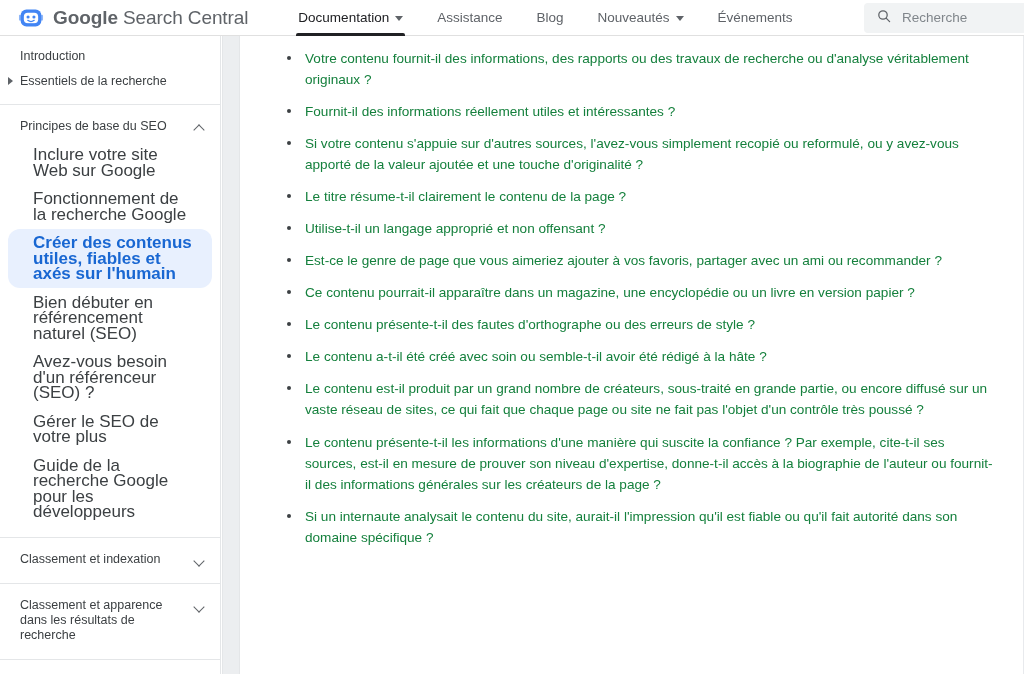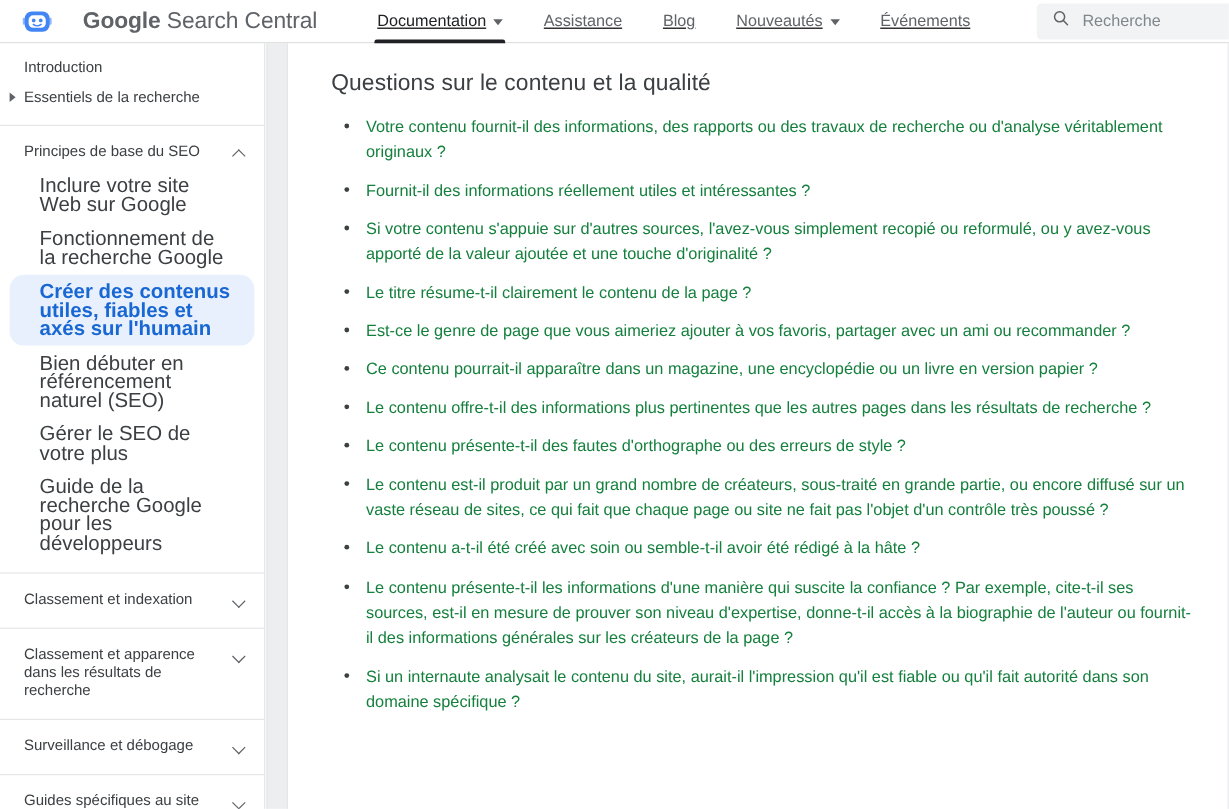--- a/index.html
+++ b/index.html
@@ -20,21 +20,21 @@
     background: #ffffff;
     border-bottom: 1px solid #e0e0e0;
     display: flex;
     align-items: center;
     z-index: 20;
   }
   .brand {
     display: flex;
     align-items: center;
     padding-left: 18px;
-    gap: 25px;
+    gap: 9px;
     flex: 0 0 auto;
     cursor: pointer;
   }
   .brand-logo {
     width: 26px; height: 26px;
     flex: 0 0 auto;
     display: block;
   }
   .brand-text {
     font-size: 19px;
@@ -44,21 +44,20 @@
   }
   .brand-text .b-google { color: #5f6368; font-weight: 700; }
   .brand-text .b-rest { color: #5f6368; font-weight: 400; }
 
   .nav {
     display: flex;
     align-items: stretch;
     height: 36px;
     margin-left: 33px;
     flex: 1 1 auto;
-    text-decoration: underline;
   }
   .nav-item {
     display: flex;
     align-items: center;
     height: 36px;
     padding: 0 17px;
     font-size: 13.5px;
     color: #5f6368;
     white-space: nowrap;
     cursor: pointer;
@@ -315,20 +314,23 @@
     <div class="side-sub">
       <span>Fonctionnement de la recherche Google</span>
     </div>
     <div class="side-sub selected">
       <span>Créer des contenus utiles, fiables et axés sur l'humain</span>
     </div>
     <div class="side-sub">
       <span>Bien débuter en référencement naturel (SEO)</span>
     </div>
     <div class="side-sub">
+      <span>Avez-vous besoin d'un référenceur (SEO) ?</span>
+    </div>
+    <div class="side-sub">
       <span>Gérer le SEO de votre plus</span>
     </div>
     <div class="side-sub">
       <span>Guide de la recherche Google pour les développeurs</span>
     </div>
   </div>
 
   <div class="side-group">
     <div class="side-section-head">
       <span class="label">Classement et indexation</span>
@@ -357,31 +359,30 @@
     </div>
   </div>
 </aside>
 
 <div class="gutter">
   <div class="gutter-track"></div>
 </div>
 
 <main class="main">
 
-  <h2 class="doc-h2">Questions sur le contenu et la qualité</h2>
   <ul class="bullets">
     <li>Votre contenu fournit-il des informations, des rapports ou des travaux de recherche ou d'analyse véritablement originaux ?</li>
     <li>Fournit-il des informations réellement utiles et intéressantes ?</li>
     <li>Si votre contenu s'appuie sur d'autres sources, l'avez-vous simplement recopié ou reformulé, ou y avez-vous apporté de la valeur ajoutée et une touche d'originalité ?</li>
     <li>Le titre résume-t-il clairement le contenu de la page ?</li>
+    <li>Utilise-t-il un langage approprié et non offensant ?</li>
     <li>Est-ce le genre de page que vous aimeriez ajouter à vos favoris, partager avec un ami ou recommander ?</li>
     <li>Ce contenu pourrait-il apparaître dans un magazine, une encyclopédie ou un livre en version papier ?</li>
-    <li>Le contenu offre-t-il des informations plus pertinentes que les autres pages dans les résultats de recherche ?</li>
     <li>Le contenu présente-t-il des fautes d'orthographe ou des erreurs de style ?</li>
+    <li>Le contenu a-t-il été créé avec soin ou semble-t-il avoir été rédigé à la hâte ?</li>
     <li>Le contenu est-il produit par un grand nombre de créateurs, sous-traité en grande partie, ou encore diffusé sur un vaste réseau de sites, ce qui fait que chaque page ou site ne fait pas l'objet d'un contrôle très poussé ?</li>
-    <li>Le contenu a-t-il été créé avec soin ou semble-t-il avoir été rédigé à la hâte ?</li>
   </ul>
 
   <ul class="bullets">
     <li>Le contenu présente-t-il les informations d'une manière qui suscite la confiance ? Par exemple, cite-t-il ses sources, est-il en mesure de prouver son niveau d'expertise, donne-t-il accès à la biographie de l'auteur ou fournit-il des informations générales sur les créateurs de la page ?</li>
     <li>Si un internaute analysait le contenu du site, aurait-il l'impression qu'il est fiable ou qu'il fait autorité dans son domaine spécifique ?</li>
   </ul>
 </main>
 
 </body></html>

